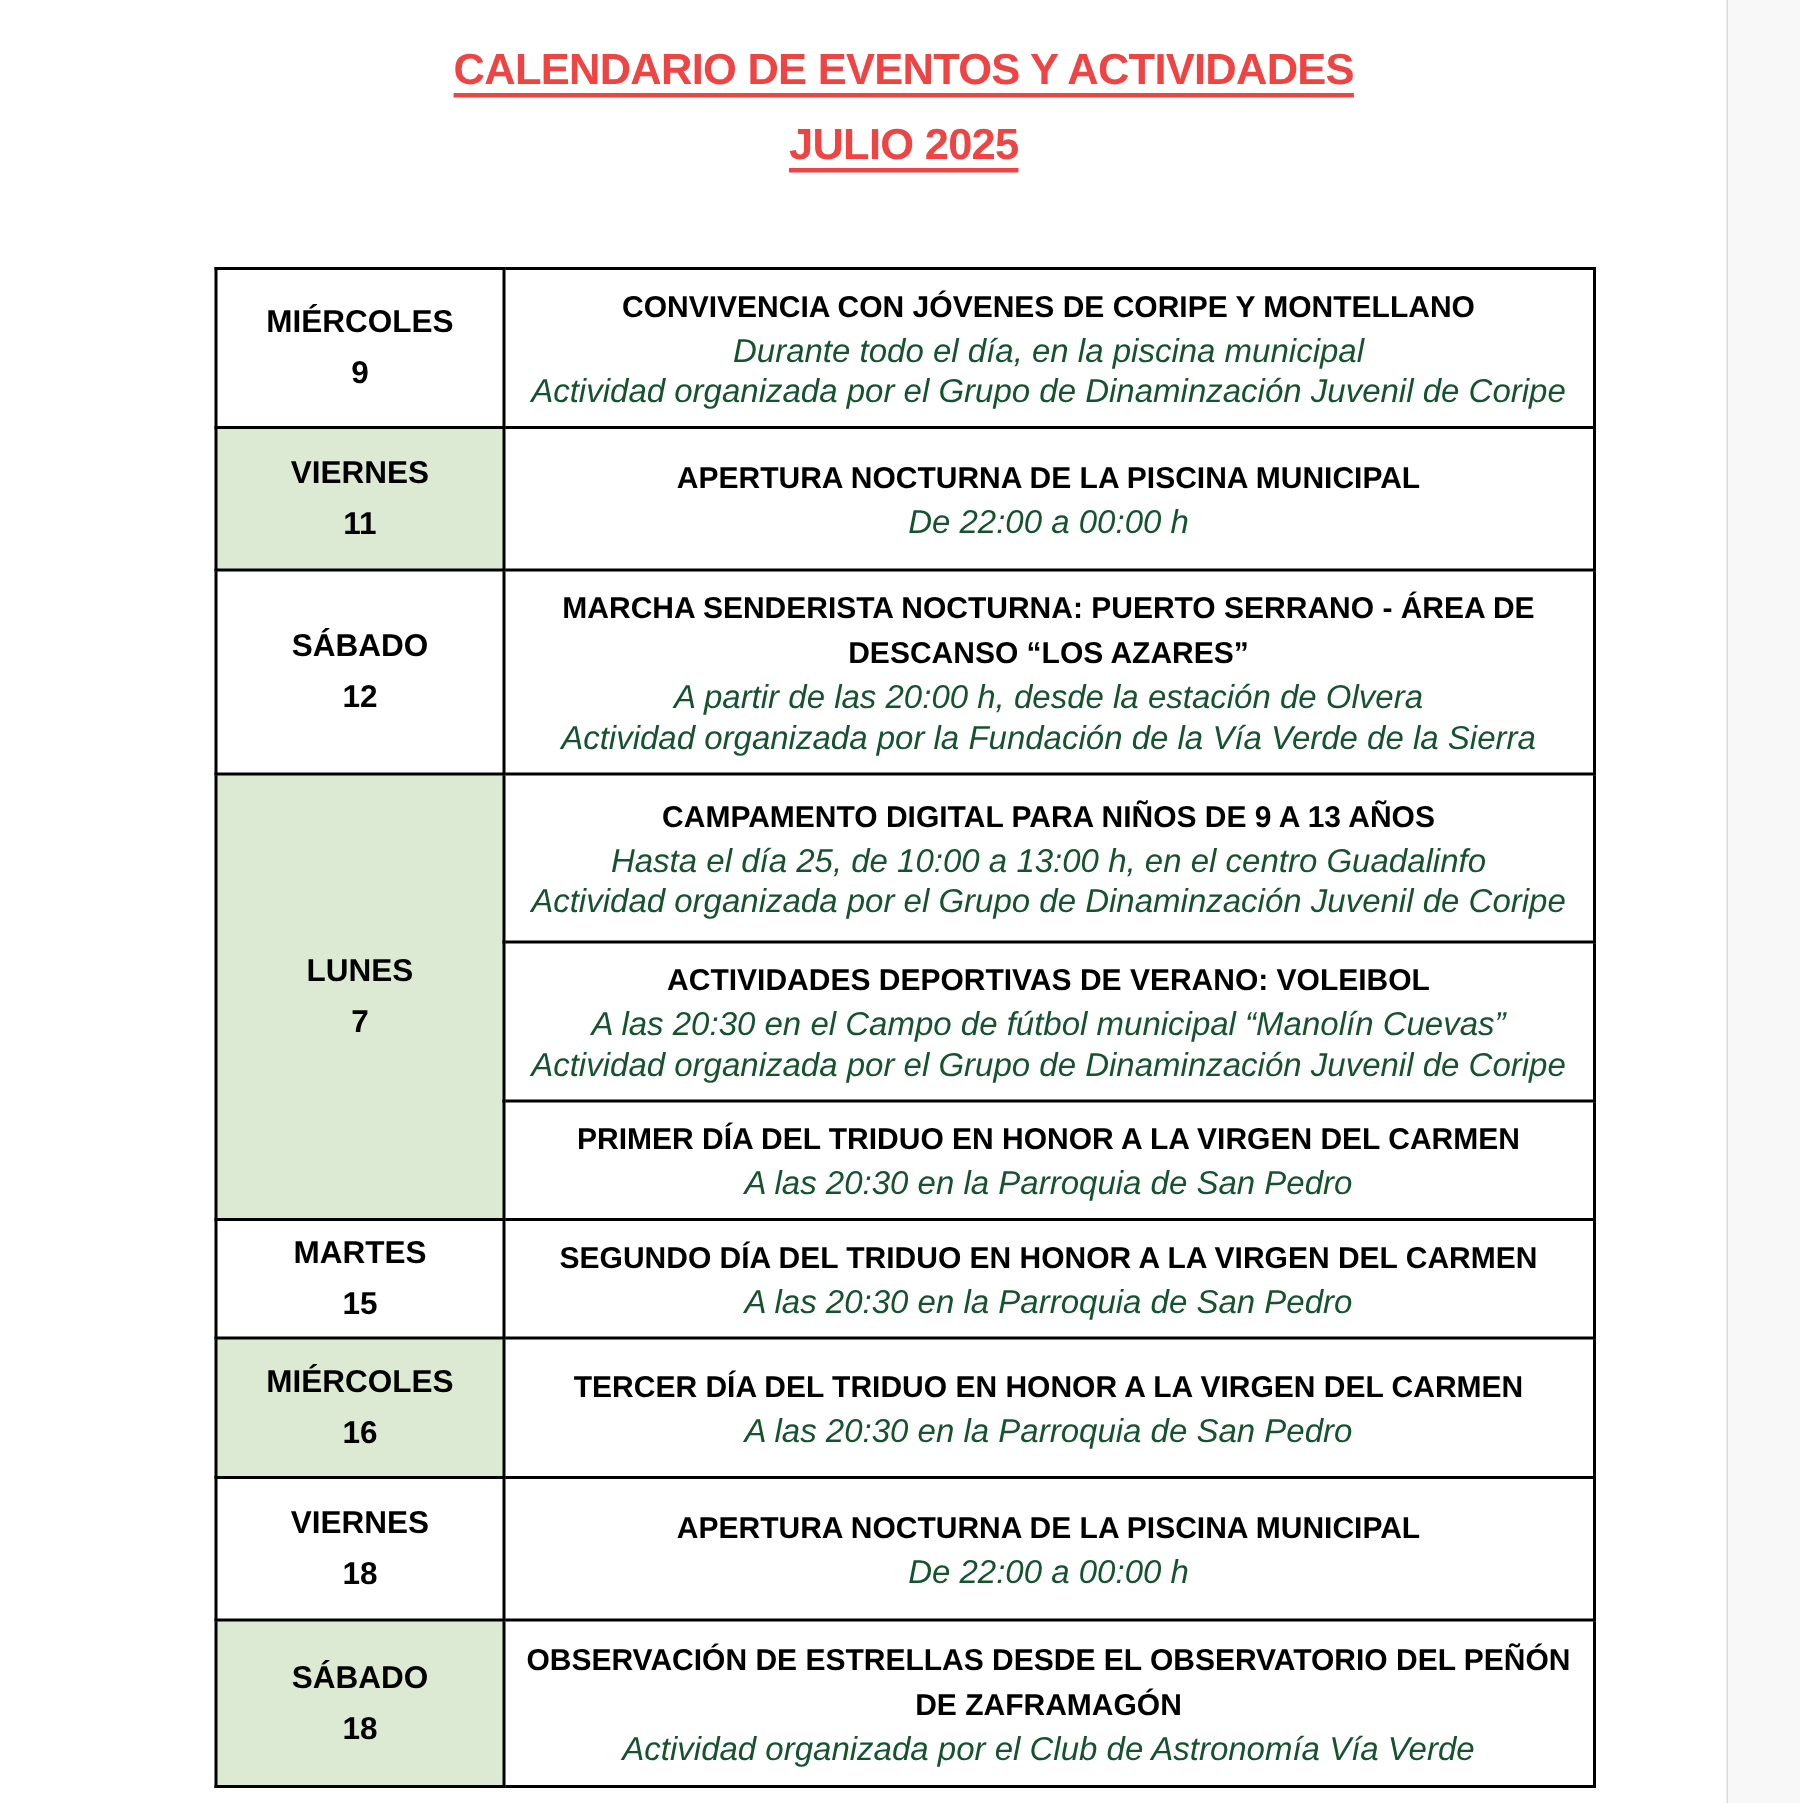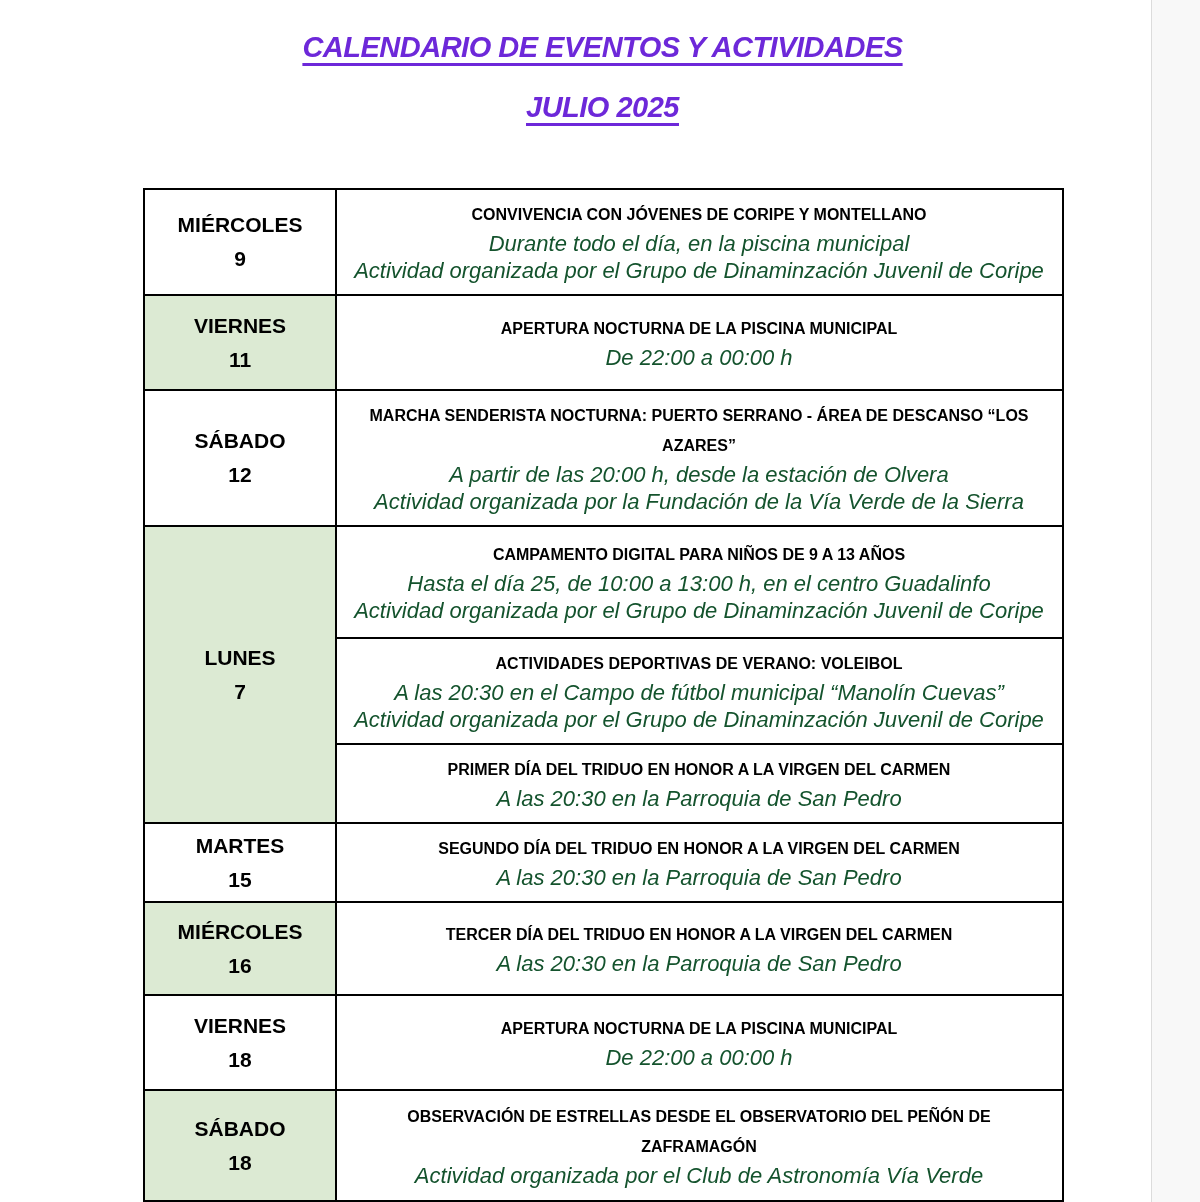--- a/index.html
+++ b/index.html
@@ -26,29 +26,28 @@
   }
   .doc-header {
     margin: 25px 0 0 143px;
     width: 919px;
     text-align: center;
   }
   .title-line {
     display: inline-block;
     font-size: 29px;
     font-weight: bold;
-    color: #6d28d9;
+    color: #ef4444;
     letter-spacing: -0.5px;
     text-decoration: underline;
     text-decoration-thickness: 3px;
     text-underline-offset: 6px;
     line-height: 45px;
-    font-style: italic;
-  }
-  .title-line2-wrap { margin-top: 15px; }
+  }
+  .title-line2-wrap { margin-top: 5px; }
   table.events-table {
     border-collapse: collapse;
     margin: 58px 0 0 143px;
     table-layout: fixed;
     width: 919px;
   }
   table.events-table td {
     border: 2px solid #000;
     text-align: center;
   }
@@ -75,21 +74,21 @@
     margin-top: 2px;
     color: #000;
   }
   td.event-cell {
     width: 727px;
     vertical-align: middle;
     padding: 10px 14px 10px 13px;
     background: #ffffff;
   }
   .ev-title {
-    font-size: 16px;
+    font-size: 20px;
     font-weight: bold;
     line-height: 30px;
     color: #000;
   }
   .ev-detail {
     font-size: 22px;
     font-style: italic;
     line-height: 27px;
     color: #14532d;
   }

